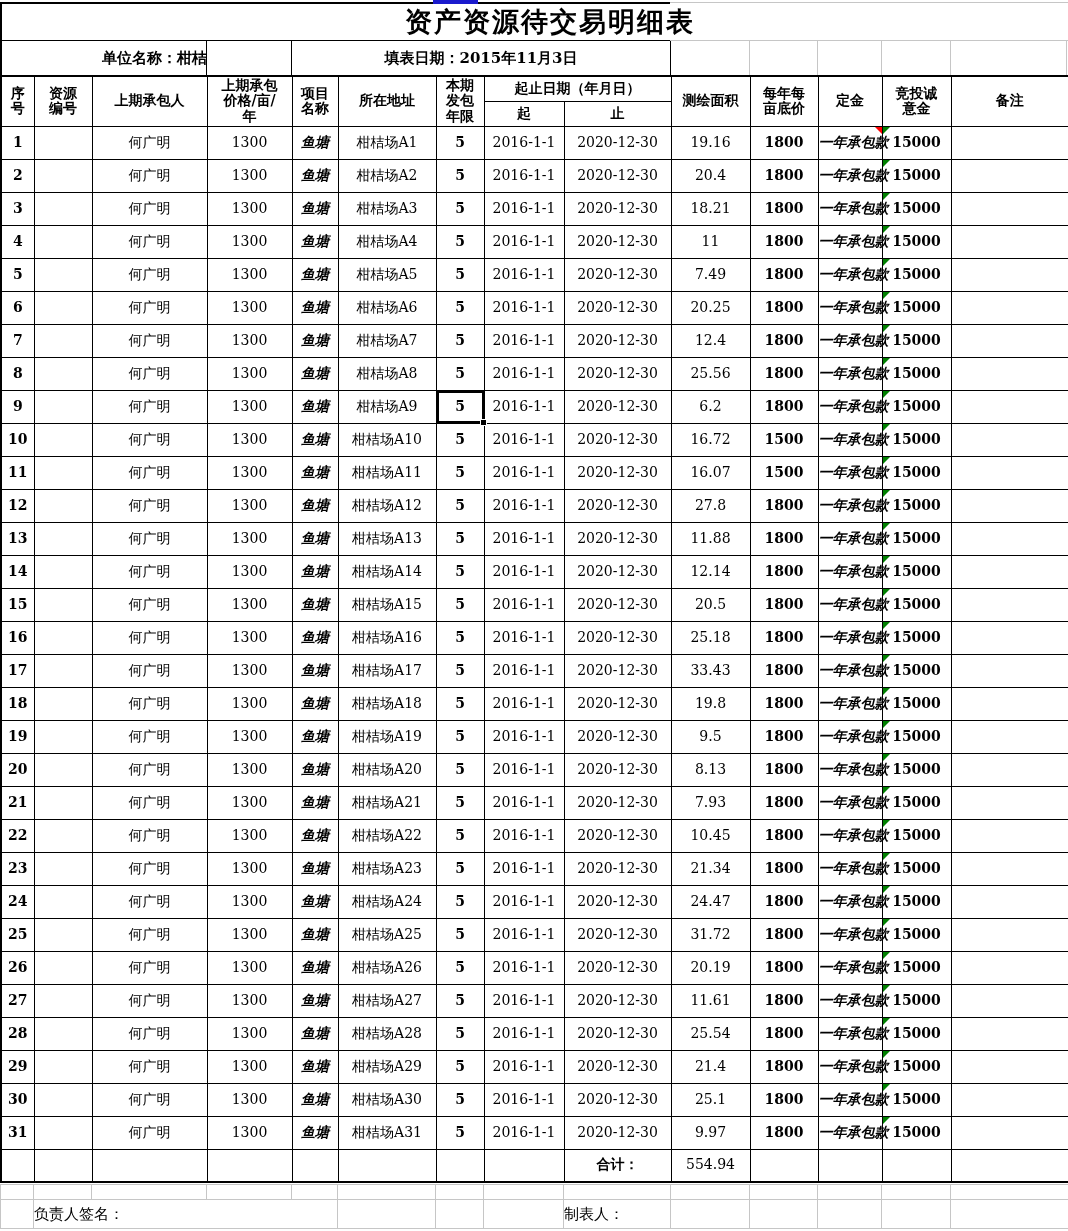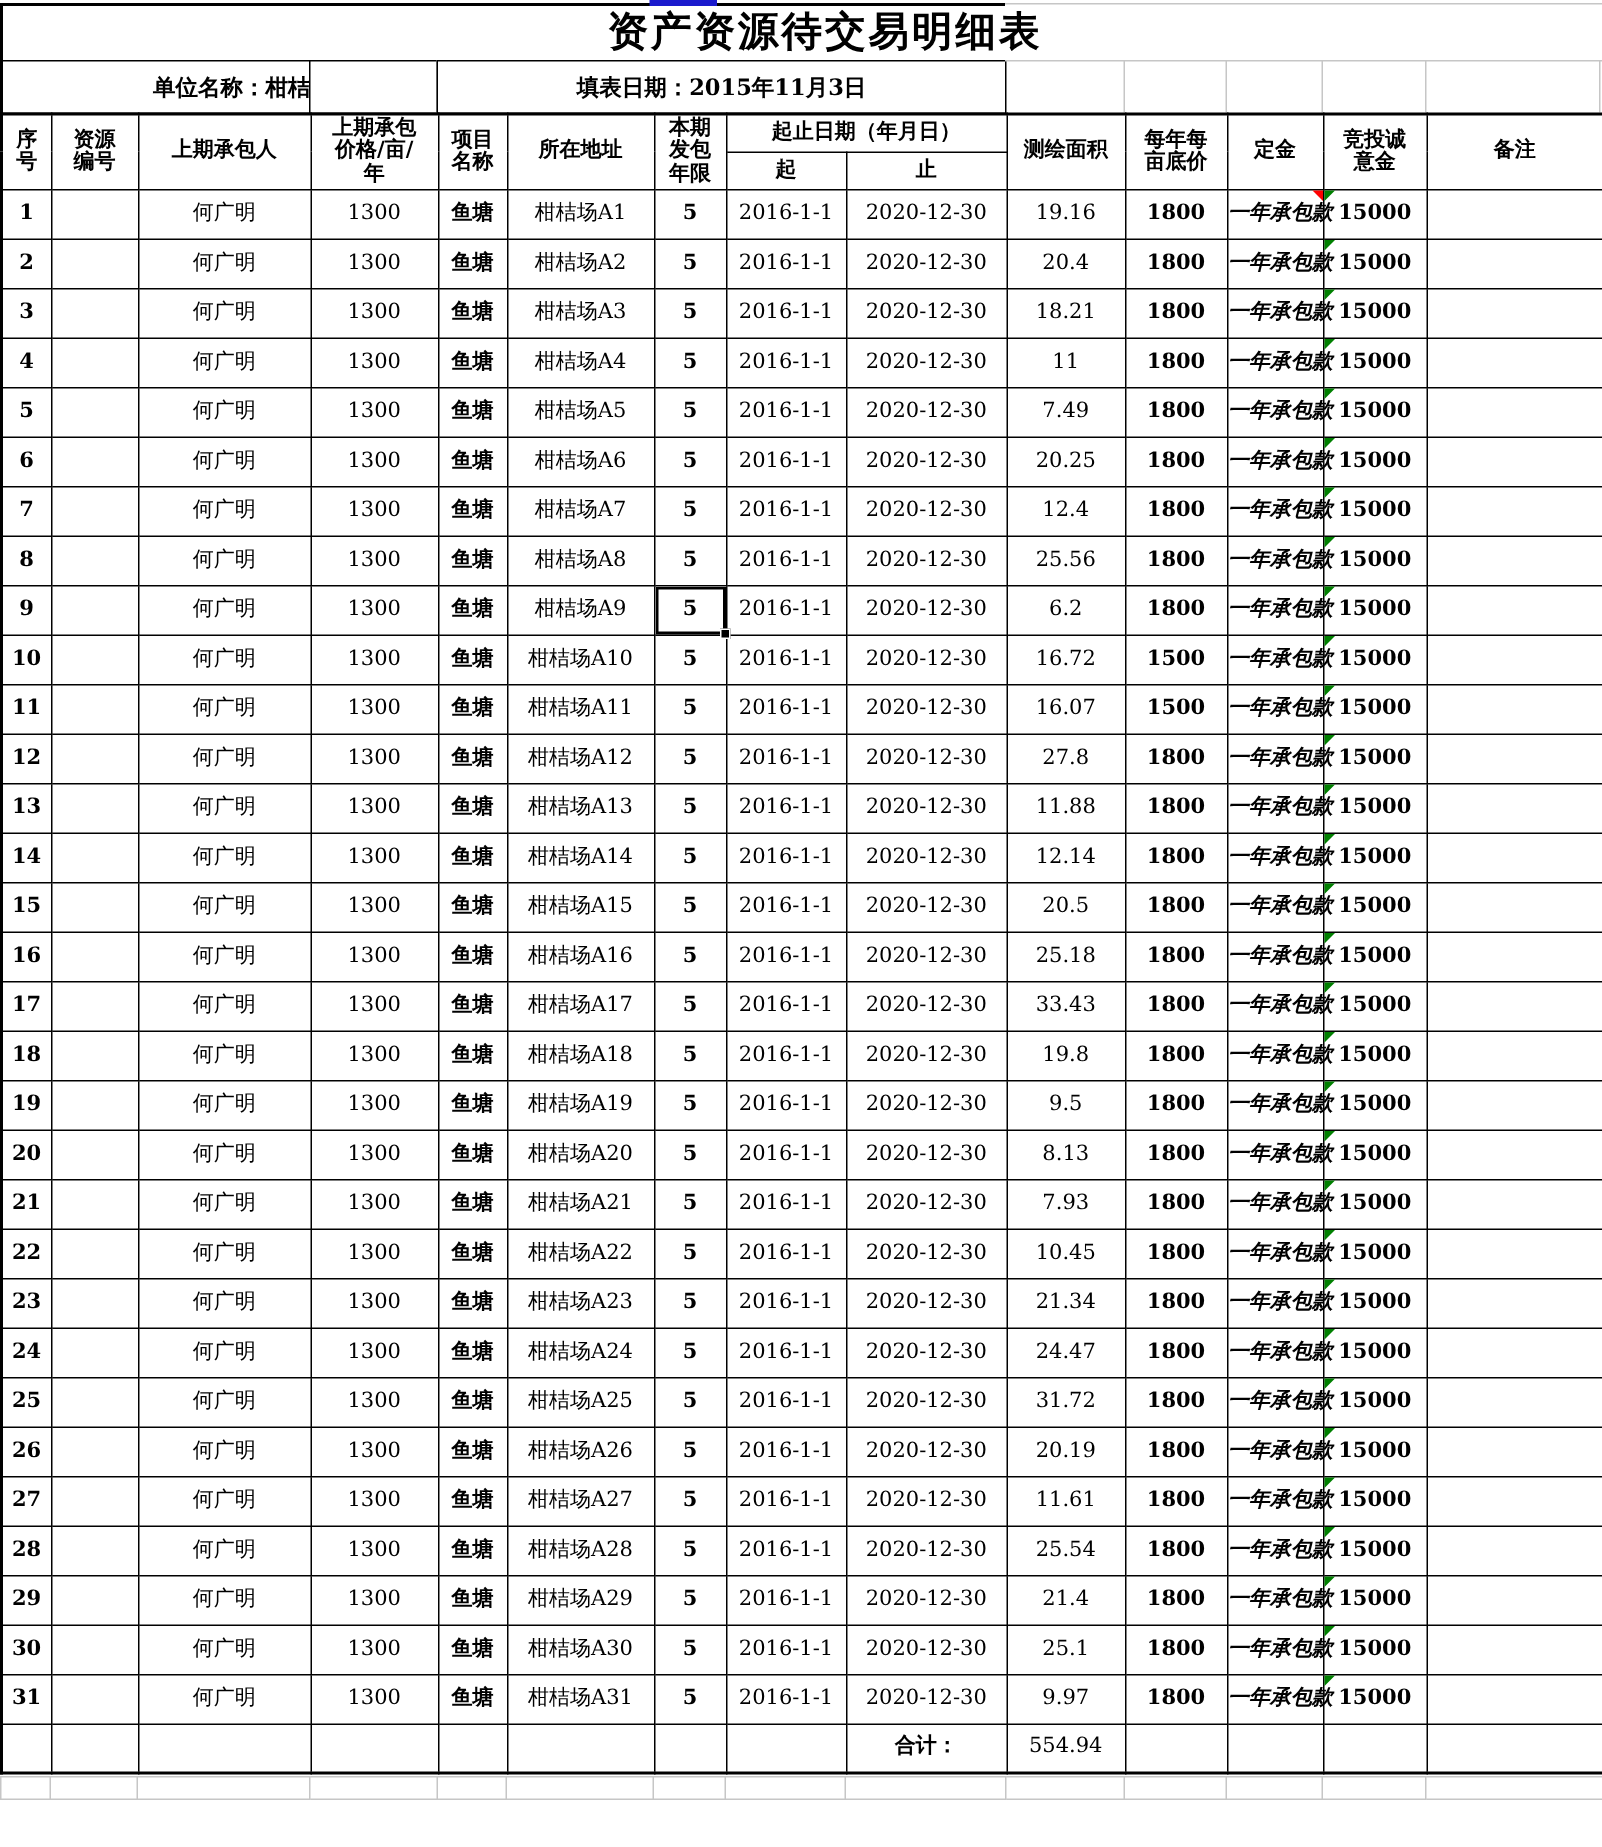--- a/index.html
+++ b/index.html
@@ -39,21 +39,21 @@
   }
   table.main th,table.main td{
     border:1px solid #000;padding:0;margin:0;
     text-align:center;vertical-align:middle;
     font-size:14px;line-height:1.12;overflow:visible;
   }
   table.main thead tr{height:25px;}
   table.main thead th{font-weight:bold;white-space:pre-line;}
   table.main tbody tr{height:33px;}
   td.c-seq{font-weight:bold;font-size:15px;}
-  td.c-project{font-weight:bold;}
+  td.c-project{font-weight:bold;font-style:italic;}
   td.c-term{font-weight:bold;font-size:15px;}
   td.c-base_price{font-weight:bold;font-size:16px;}
   td.c-deposit{font-weight:bold;font-size:13px;position:relative;white-space:nowrap;font-style:italic;}
   td.c-earnest{font-weight:bold;font-size:16px;position:relative;}
   td.c-start,td.c-end,td.c-area,td.c-prev_price,td.c-contractor,td.c-address{font-size:14px;}
   td.sel{position:relative;box-shadow:inset 0 0 0 2px #000;}
   .fill-handle{
     position:absolute;right:-3px;bottom:-3px;width:5px;height:5px;
     background:#000;border:1px solid #fff;z-index:6;
   }
@@ -695,14 +695,27 @@
         <td></td>
     <td></td>
         <td></td>
     <td></td>
         <td></td>
     <td></td>
         <td></td>
     <td></td>
         <td></td>
   </tr>
+  <tr class="footer-main">
+    <td></td>
+    <td class="signer" colspan="4">负责人签名：</td>
+    <td></td>
+    <td></td>
+    <td></td>
+    <td class="preparer">制表人：</td>
+    <td></td>
+    <td></td>
+    <td></td>
+    <td></td>
+    <td></td>
+  </tr>
 </tbody>
   </table>
 
 </body></html>

